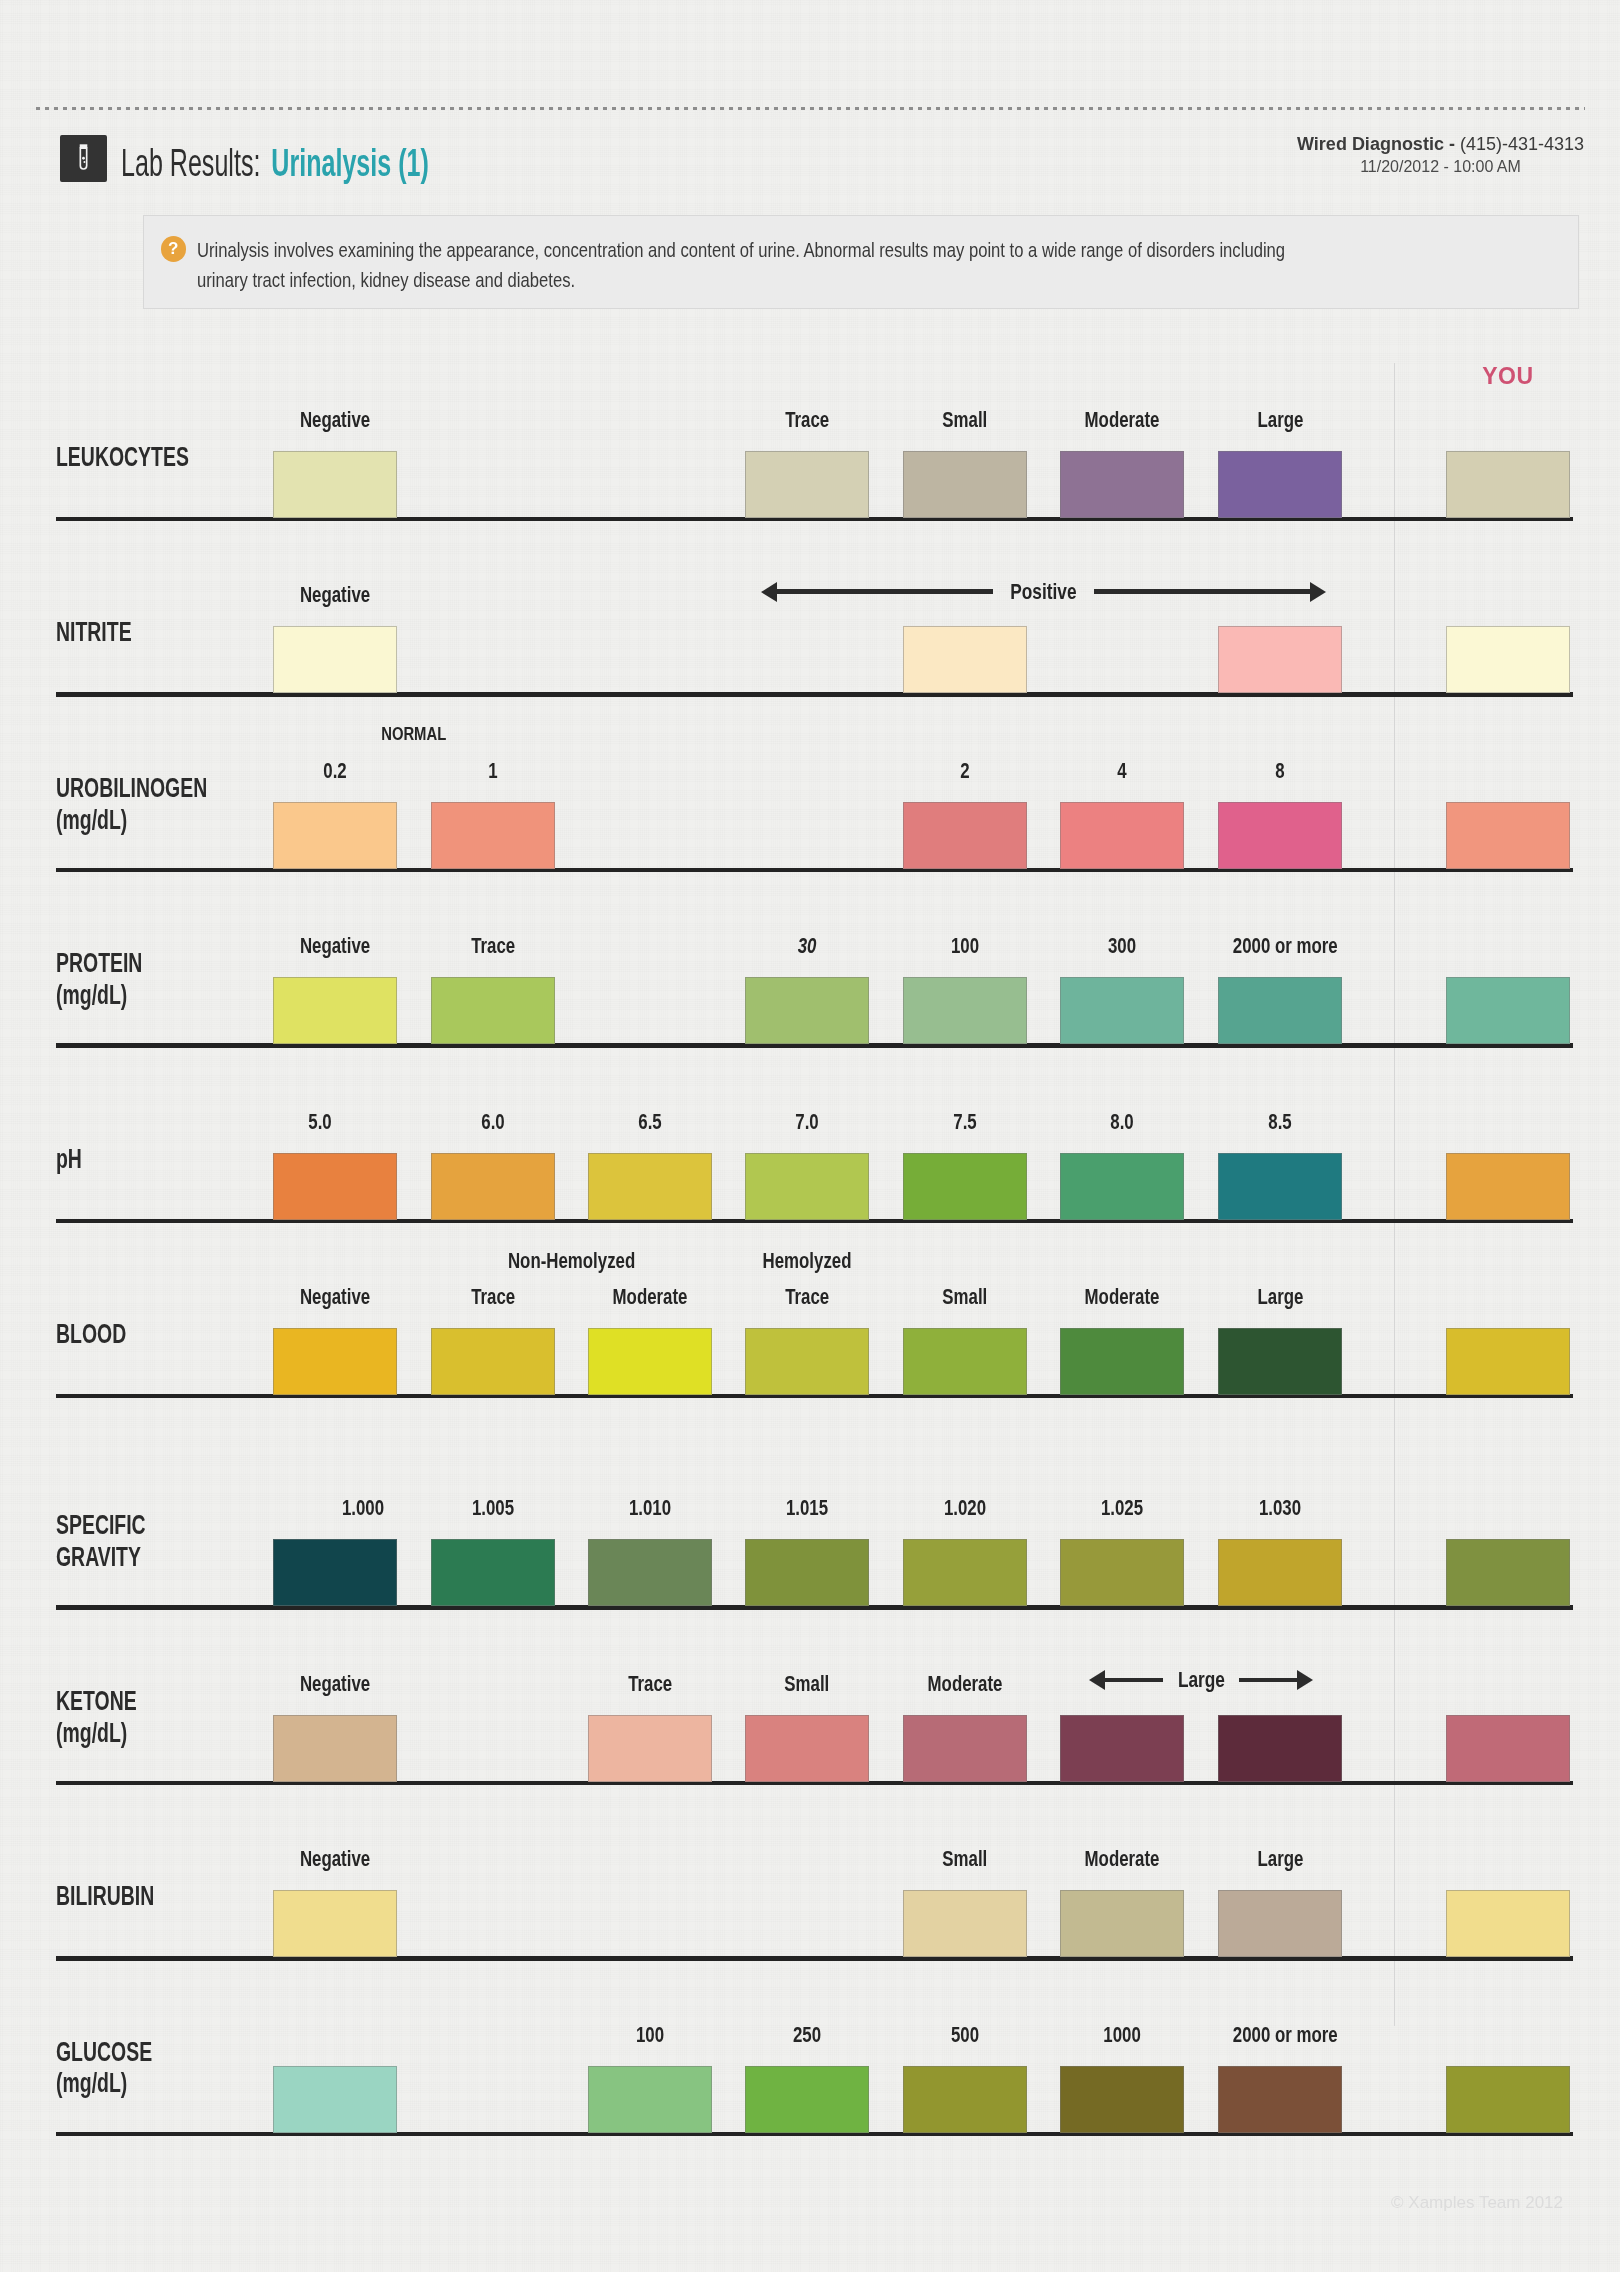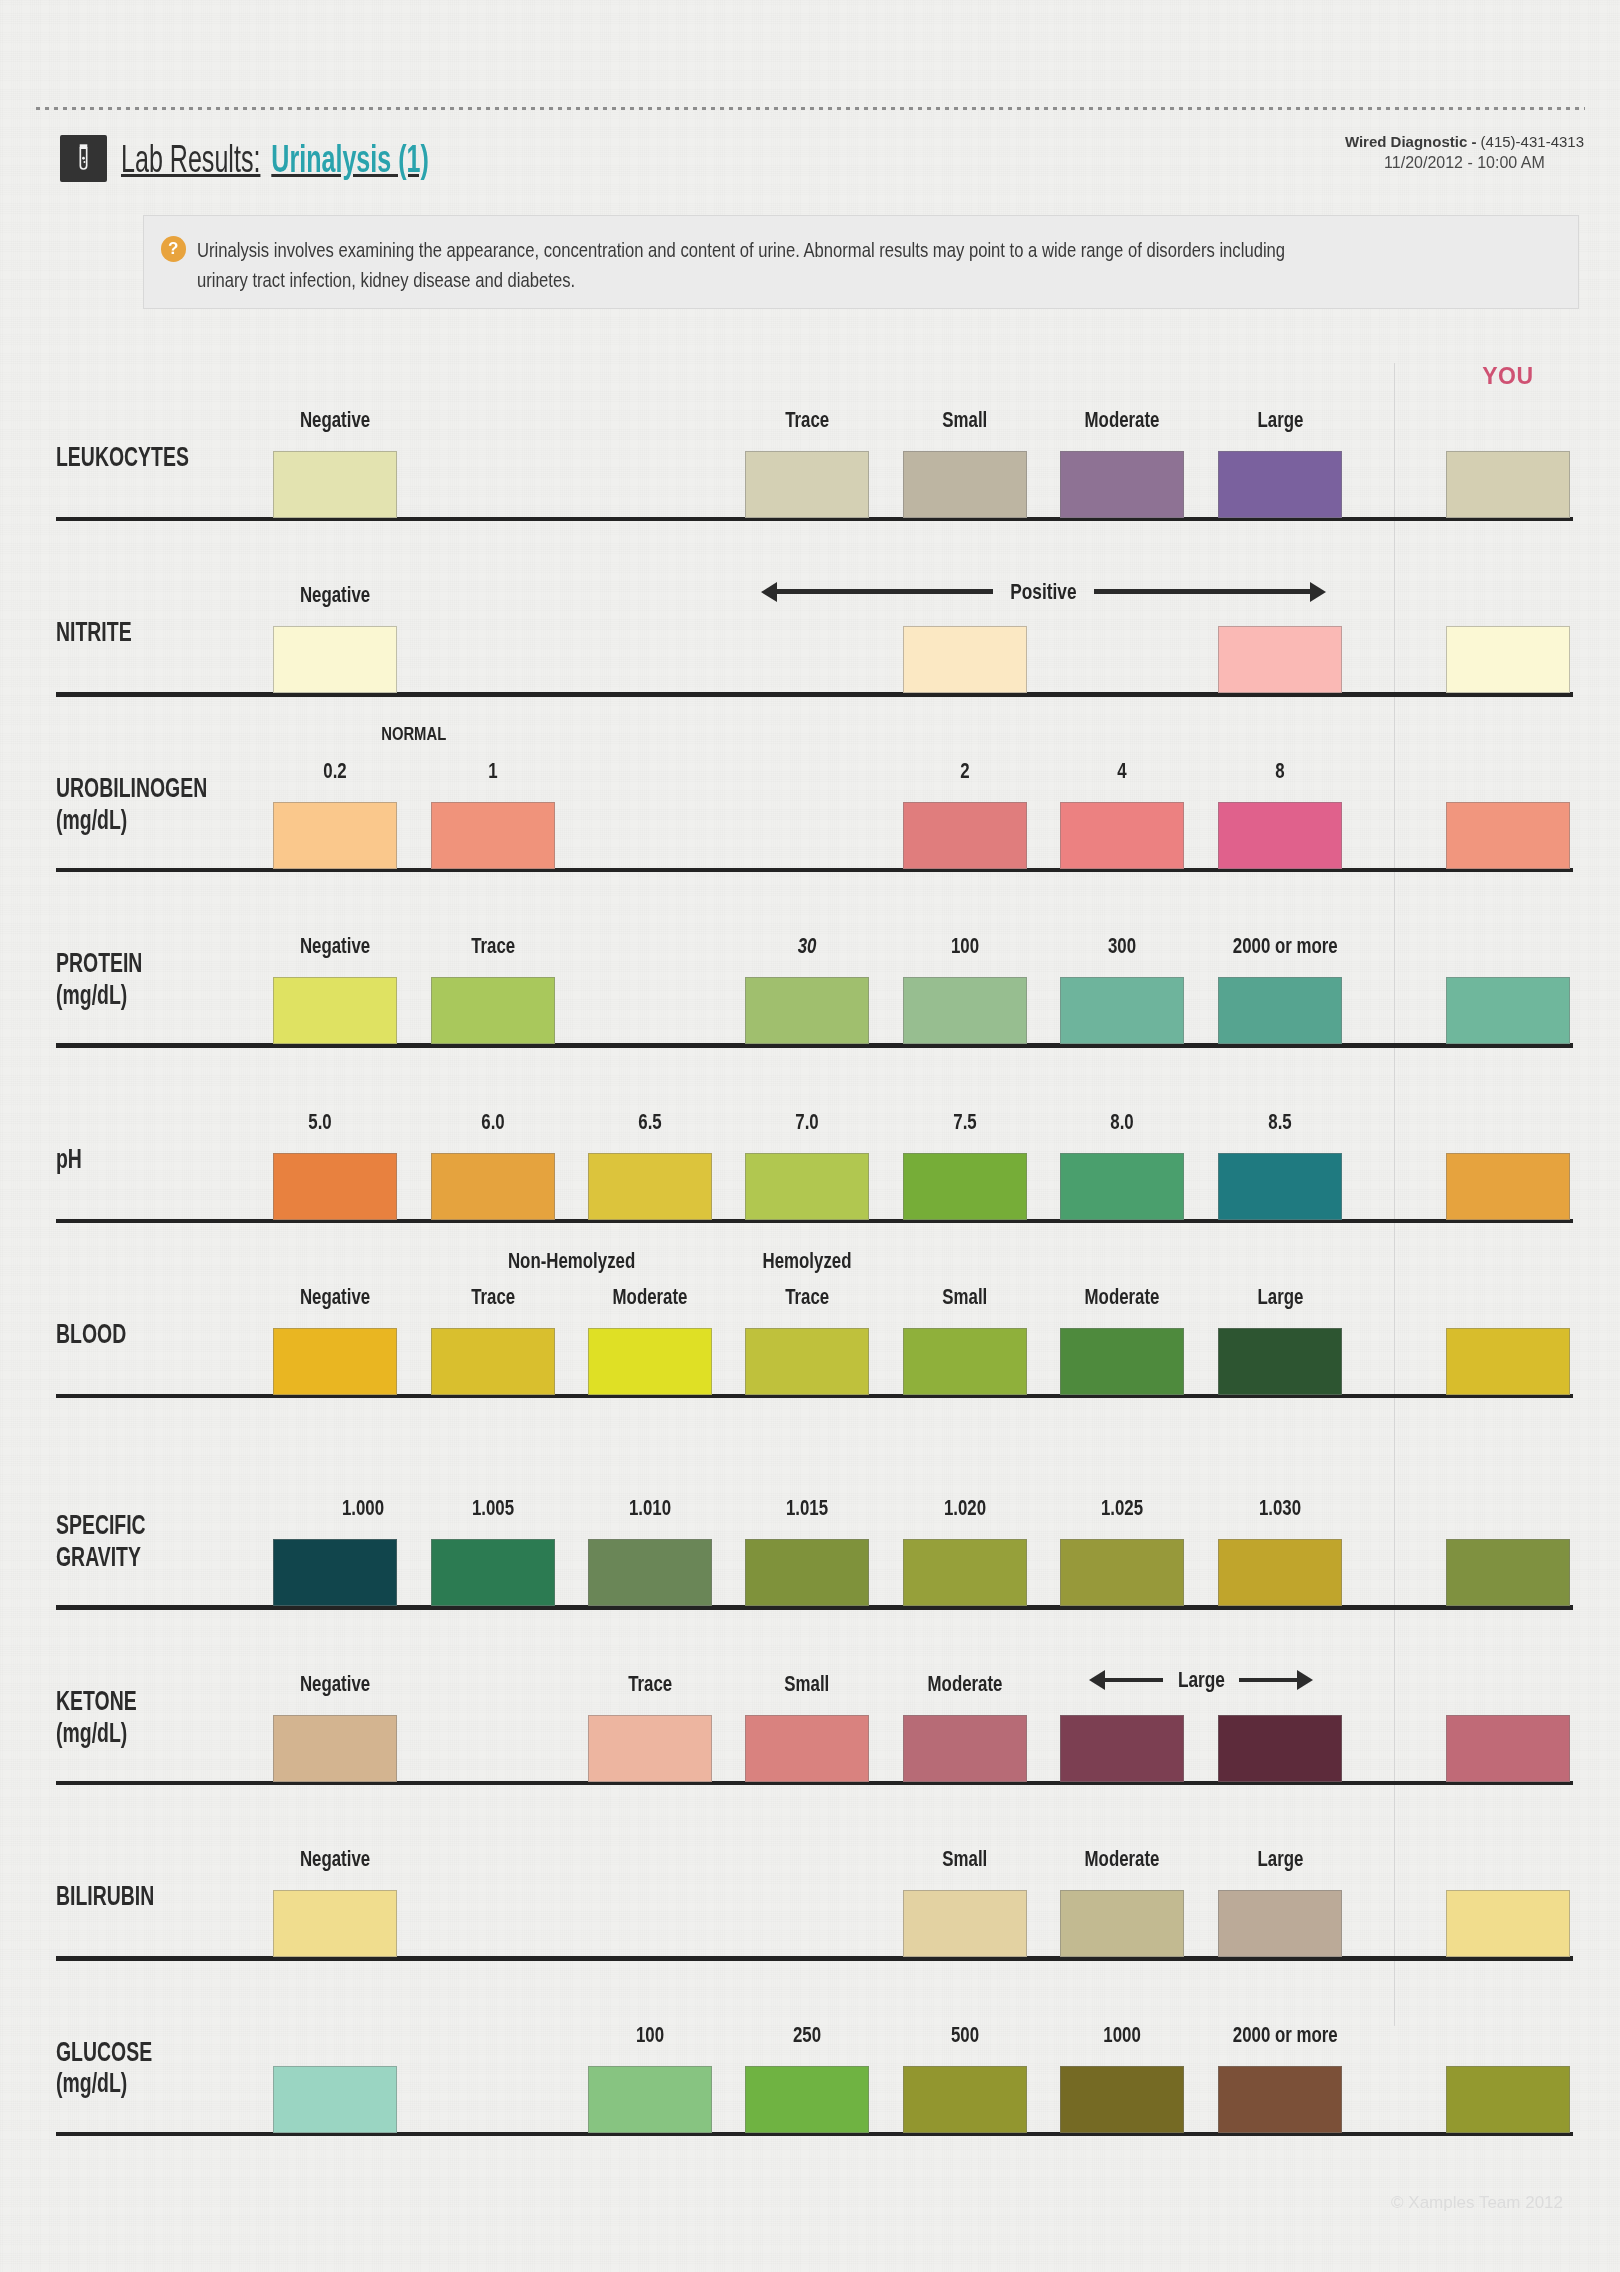--- a/index.html
+++ b/index.html
@@ -34,39 +34,39 @@
     font-family:"Liberation Sans", sans-serif;
   }
 
   
   .dotted-rule{
     position:absolute;left:36px;top:107px;width:1549px;height:2.5px;
     background-image:repeating-linear-gradient(90deg,#8d8d8d 0 3.8px, transparent 3.8px 9px);
   }
 
   
-  .title-row{position:absolute;left:60px;top:135px;display:flex;align-items:center;text-decoration:underline;}
+  .title-row{position:absolute;left:60px;top:135px;display:flex;align-items:flex-end;}
   .tube-badge{
     width:47px;height:47px;background:#333333;border-radius:1.9px;
     display:flex;align-items:center;justify-content:center;margin-right:14px;
   }
   .title-text{
     font-size:38px;line-height:1;font-weight:normal;
     font-family:"Liberation Sans Narrow","Liberation Sans",sans-serif;
     transform:scaleX(.66);transform-origin:left center;white-space:nowrap;
   }
   .title-text .lab{color:#2e2e2e;}
   .title-text .sub{color:#2aa3ad;font-weight:bold;margin-left:16.5px;}
 
   
   .meta{
     position:absolute;right:36px;top:132px;text-align:right;
     line-height:1.35;color:#3b3b3b;
   }
-  .meta .line1{font-size:15px;}
+  .meta .line1{font-size:18px;}
   .meta .line1 b{font-weight:bold;}
   .meta .line2{font-size:16px;color:#4a4a4a;text-align:center;}
 
   
   .infobox{
     position:absolute;left:143px;top:215px;width:1436px;height:94px;
     background:#ebebeb;border:0.6px solid #d8d8d8;box-sizing:border-box;
     display:flex;align-items:flex-start;padding:19px 18px 0 16.5px;
   }
   .qmark{

